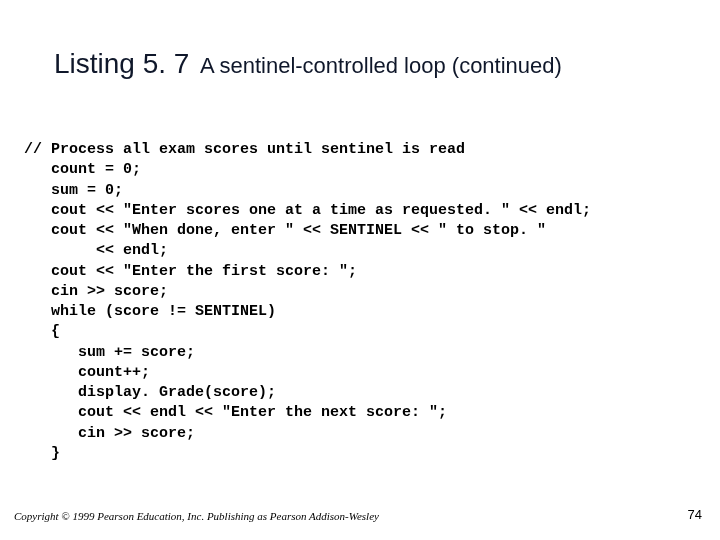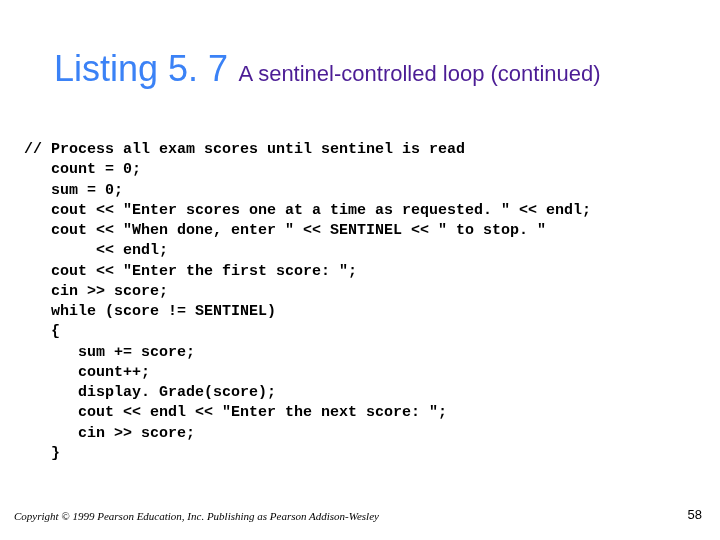--- a/index.html
+++ b/index.html
@@ -18,29 +18,29 @@
     position: relative;
     box-sizing: border-box;
   }
   .title-line {
     position: absolute;
     top: 48px;
     left: 54px;
     right: 40px;
   }
   .listing {
-    font-size: 36px;
+    font-size: 28px;
     font-weight: normal;
-    color: #3b82f6;
+    color: #0f172a;
     margin-right: 6px;
   }
   .subtitle {
     font-size: 22px;
     font-weight: normal;
-    color: #4c1d95;
+    color: #0f172a;
   }
   .code-block {
     position: absolute;
     top: 120px;
     left: 24px;
     right: 24px;
     font-family: "Courier New", Courier, monospace;
     font-size: 15px;
     font-weight: bold;
     line-height: 1.35;
@@ -86,15 +86,15 @@
    while (score != SENTINEL)
    {
       sum += score;
       count++;
       display. Grade(score);
       cout &lt;&lt; endl &lt;&lt; "Enter the next score: ";
       cin &gt;&gt; score;
    }</div>
 
   <div class="footer">Copyright © 1999 Pearson Education, Inc. Publishing as Pearson Addison-Wesley</div>
-  <div class="page-num">58</div>
+  <div class="page-num">74</div>
 
 </div>
 
 </body></html>

